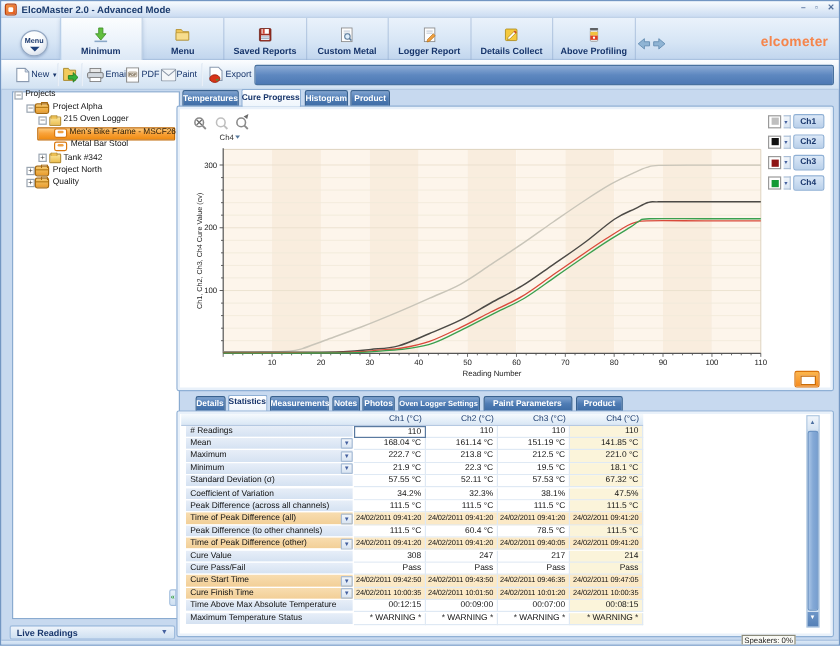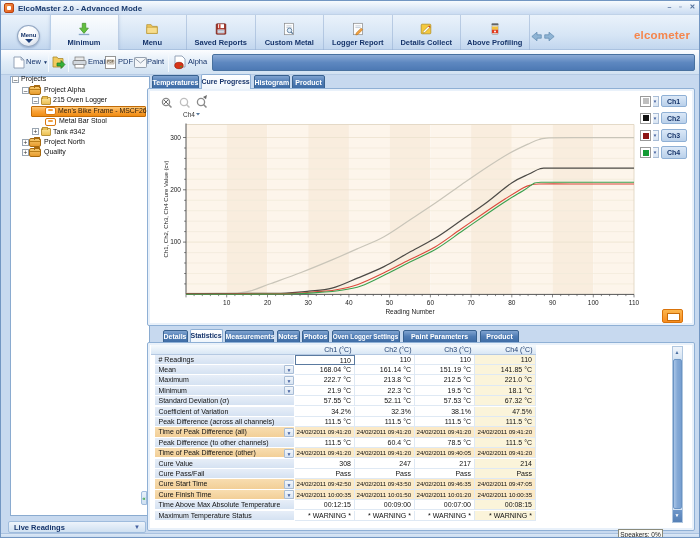--- a/index.html
+++ b/index.html
@@ -191,21 +191,21 @@
     <rect x="0.5" y="0.5" width="12" height="10" rx="1" fill="#f4f6f8" stroke="#8a96a6" stroke-width="0.9"></rect>
     <path d="M0.5 1l6 5 6-5" fill="none" stroke="#8a96a6" stroke-width="0.9"></path>
   </svg>
 <div class="abs titem" style="left:146px;">Paint</div>
 <div class="abs tsep" style="left:167px;top:52px;"></div>
 <svg class="abs" style="left:172px;top:54px;" width="13" height="15" viewBox="0 0 13 15">
     <path d="M2 1h7l3 3v8H2z" fill="#fff" stroke="#8a9ab0" stroke-width="0.9"></path>
     <ellipse cx="6" cy="10.5" rx="4.2" ry="3.2" fill="#d83418" stroke="#9a1e08" stroke-width="0.7"></ellipse>
     <path d="M6.5 11.5l3-1-1.5 2z" fill="#35a03a"></path>
   </svg>
-<div class="abs titem" style="left:187px;">Alpha</div>
+<div class="abs titem" style="left:187px;">Export</div>
 <div class="abs" id="darkbar" style="position:absolute;left:211px;top:52.5px;width:483px;"></div>
 <div class="abs" id="tree"></div>
 <div class="abs" id="selband"></div>
 <div class="abs trow" style="left:20px;top:73.3px;">Projects</div>
 <div class="abs expbox" style="left:11px;top:75px;">–</div>
 <div class="abs trow" style="left:43px;top:83.8px;">Project Alpha</div>
 <div class="abs expbox" style="left:21px;top:85.5px;">–</div>
 <div class="abs brief" style="left:28px;top:85px;"></div>
 <div class="abs trow" style="left:52px;top:94.3px;">215 Oven Logger</div>
 <div class="abs expbox" style="left:31px;top:96px;">–</div>

